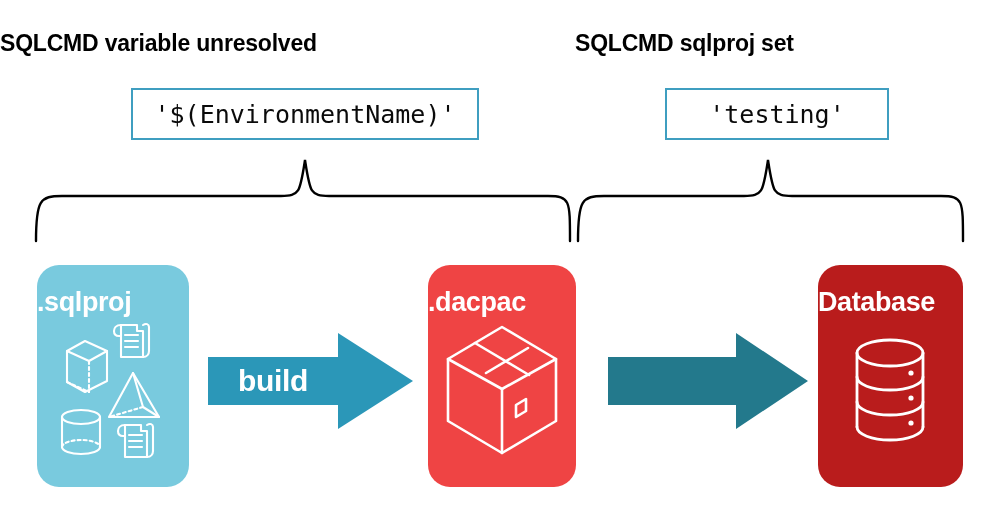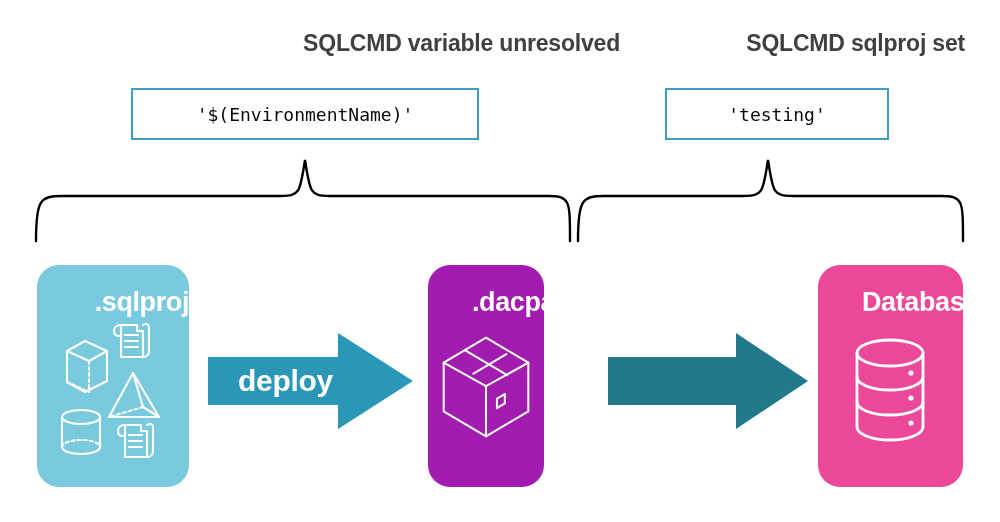--- a/index.html
+++ b/index.html
@@ -17,39 +17,39 @@
     background: #ffffff;
     overflow: hidden;
   }
 
   
   .heading {
     position: absolute;
     font-family: "Liberation Sans", sans-serif;
     font-weight: bold;
     font-size: 23px;
-    color: #404040;
+    color: #000000;
     letter-spacing: -0.2px;
     white-space: nowrap;
-    text-align: right;
+    text-align: left;
   }
   #heading-left  { left: 0px;   top: 30px; width: 620px; }
   #heading-right { left: 575px; top: 30px; width: 390px; }
 
   
   .code-box {
     position: absolute;
     box-sizing: border-box;
     background: #ffffff;
     border: 2px solid #3f9ec0;
     display: flex;
     align-items: center;
     justify-content: center;
     font-family: "DejaVu Sans Mono", "Liberation Mono", monospace;
-    font-size: 18px;
+    font-size: 25px;
     color: #0a0a0a;
     letter-spacing: 0px;
     white-space: nowrap;
   }
   #code-box-left  { left: 131px; top: 88px; width: 348px; height: 52px; }
   #code-box-right { left: 665px; top: 88px; width: 224px; height: 52px; }
 
   
   #brace-layer {
     position: absolute;
@@ -63,32 +63,31 @@
   
   .stage-box {
     position: absolute;
     border-radius: 22px;
     box-sizing: border-box;
   }
   .stage-label {
     position: absolute;
     left: 0;
     right: 0;
-    text-align: right;
+    text-align: left;
     color: #ffffff;
     font-family: "Liberation Sans", sans-serif;
     font-weight: bold;
     font-size: 27px;
     letter-spacing: -0.4px;
     white-space: nowrap;
-    margin-left: 44px;
   }
   #box-sqlproj  { left: 37px;  top: 265px; width: 152px; height: 222px; background: #79cade; }
-  #box-dacpac   { left: 428px; top: 265px; width: 116px; height: 222px; background: #a21caf; }
-  #box-database { left: 818px; top: 265px; width: 145px; height: 222px; background: #ec4899; }
+  #box-dacpac   { left: 428px; top: 265px; width: 148px; height: 222px; background: #ef4444; }
+  #box-database { left: 818px; top: 265px; width: 145px; height: 222px; background: #b91c1c; }
 
   #box-sqlproj  .stage-label { top: 22px; }
   #box-dacpac   .stage-label { top: 22px; }
   #box-database .stage-label { top: 22px; }
 
   .box-art {
     position: absolute;
     left: 0;
     top: 0;
     width: 100%;
@@ -185,21 +184,21 @@
           <path d="M 92,170 L 105,170 M 92,176 L 105,176 M 92,182 L 105,182"></path>
         </g>
       </g>
     </svg>
   </div>
 
   <div class="arrow" id="arrow-build">
     <svg viewBox="0 0 205 96" width="205" height="96">
       <path d="M 0,24 L 130,24 L 130,0 L 205,48 L 130,96 L 130,72 L 0,72 Z" fill="#2b97b8"></path>
     </svg>
-    <span class="arrow-label">deploy</span>
+    <span class="arrow-label">build</span>
   </div>
 
   <div class="stage-box" id="box-dacpac">
     <div class="stage-label">.dacpac</div>
     <svg class="box-art" viewBox="0 0 148 222">
       <g fill="none" stroke="#ffffff" stroke-width="2.6" stroke-linejoin="round" stroke-linecap="round">
 
         <path d="M 74,62 L 128,94 L 128,156 L 74,188 L 20,156 L 20,94 Z"></path>
 
         <path d="M 74,124 L 74,188"></path>

